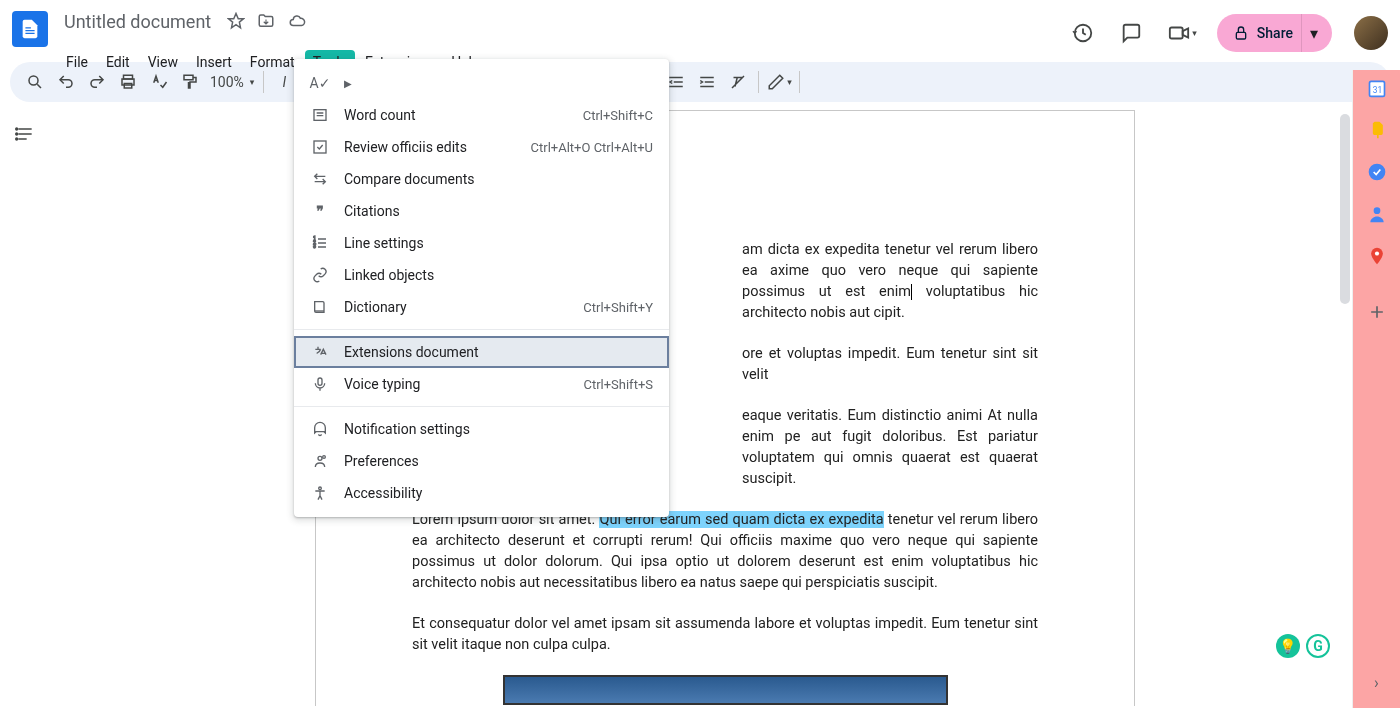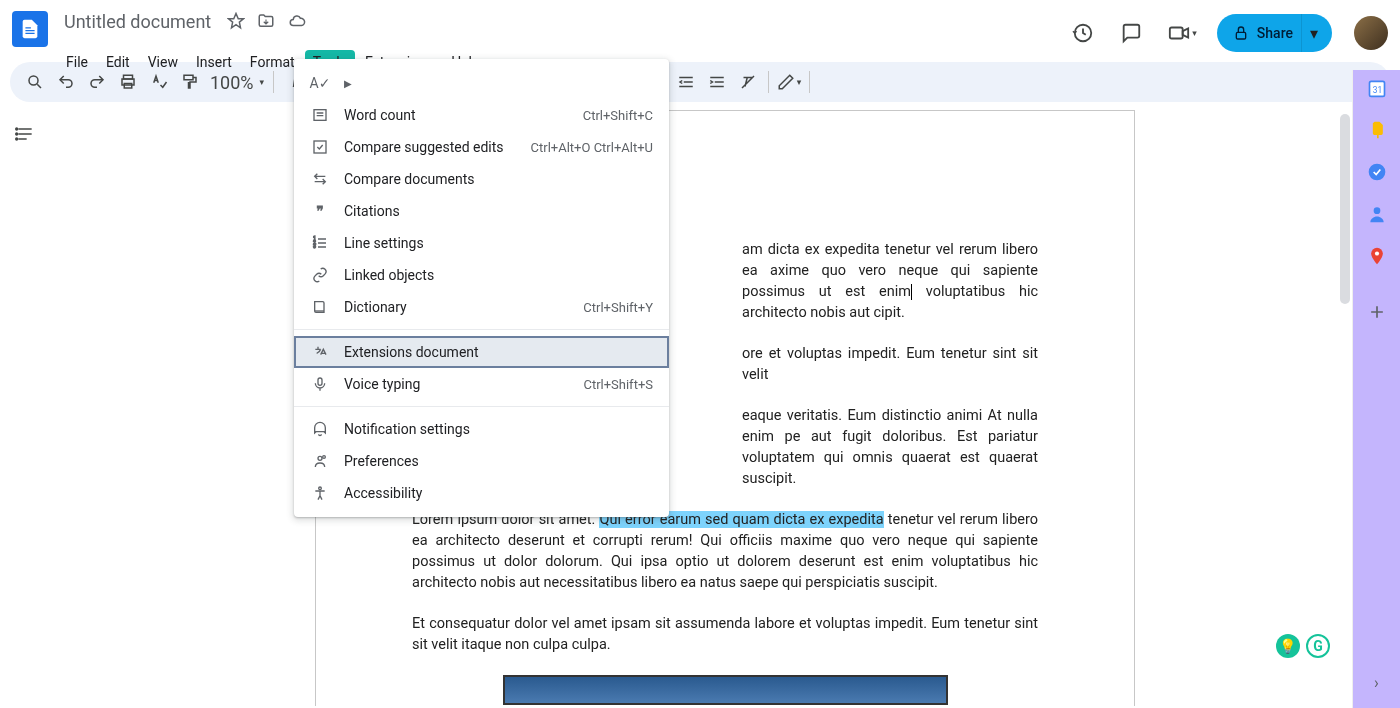--- a/index.html
+++ b/index.html
@@ -10,45 +10,45 @@
 .title-area{flex:1}
 .title-row{display:flex;align-items:center;gap:8px;height:26px}
 .doc-title{font-size:18px;color:#5f6368;padding:2px 6px}
 .title-icons{display:flex;gap:12px;color:#5f6368;margin-left:2px}
 .title-icons span{display:flex;align-items:center;cursor:pointer}
 .menu-row{display:flex;gap:2px;margin-top:16px}
 .menu-item{padding:4px 8px;font-size:14px;color:#202124;border-radius:4px;cursor:pointer}
 .menu-item.active{background:#14b8a6}
 .header-right{display:flex;align-items:center;gap:14px;margin-left:auto;padding-top:6px}
 .hr-icon{color:#444746;cursor:pointer;padding:6px;border-radius:50%;display:flex;align-items:center;justify-content:center}
-.share-btn{display:flex;align-items:center;background:#0ea5e9;border-radius:40px;height:38px;padding:0 6px 0 16px;gap:8px;cursor:pointer}
+.share-btn{display:flex;align-items:center;background:#f9a8d4;border-radius:40px;height:38px;padding:0 6px 0 16px;gap:8px;cursor:pointer}
 .share-btn .lock{display:flex}
 .share-lbl{font-size:14px;font-weight:500;color:#001d35}
 .share-drop{padding:0 8px;border-left:1px solid rgba(0,0,0,.1);height:100%;display:flex;align-items:center}
 .avatar{width:34px;height:34px;border-radius:50%;background:linear-gradient(135deg,#8b6f47,#3e2f1f);margin-left:8px}
 .toolbar{margin:2px 10px 0 10px;background:#edf2fa;border-radius:24px;height:40px;display:flex;align-items:center;padding:0 10px;gap:1px}
 .tb{width:30px;height:30px;display:flex;align-items:center;justify-content:center;color:#444746;cursor:pointer;border-radius:4px;font-size:14px}
 .tb svg{width:18px;height:18px}
 .tb-sep{width:1px;height:22px;background:#c7c7c7;margin:0 4px}
-.tb-zoom{font-size:18px;color:#444746;padding:0 4px;display:flex;align-items:center;gap:4px}
+.tb-zoom{font-size:14px;color:#444746;padding:0 4px;display:flex;align-items:center;gap:4px}
 .tb-text-color{position:relative}
 .tb-text-color::after{content:"";position:absolute;bottom:4px;left:7px;width:16px;height:3px;background:#000}
 .tb-end{margin-left:auto}
 .tb-drop::after{content:"▾";font-size:9px;margin-left:2px;color:#444746}
 .workspace{display:flex;height:calc(100% - 104px);position:relative}
 .left-panel{width:50px;display:flex;justify-content:center;padding-top:22px}
 .outline-icon{color:#444746;cursor:pointer}
 .doc-area{flex:1;overflow:hidden;position:relative;display:flex;justify-content:center;padding-top:8px}
 .page{width:820px;background:#fff;border:1px solid #c7c7c7;min-height:1000px;padding:128px 96px 40px 96px;font-family:Arial,sans-serif;position:relative}
 .page p{font-size:14.5px;line-height:1.45;color:#222;text-align:justify;margin-bottom:20px}
 .page .highlight{background:#7dd3fc}
 .cursor-caret{border-right:1px solid #000;display:inline-block;height:16px;vertical-align:middle}
 .image-placeholder{display:block;width:445px;height:30px;background:linear-gradient(180deg,#2a5a8f,#4a7ab0);border:2px solid #333;margin:20px auto 0}
 .scrollbar{position:absolute;right:50px;top:114px;width:10px;height:190px;background:#dadce0;border-radius:5px}
-.right-panel{position:absolute;right:0;top:70px;width:48px;display:flex;flex-direction:column;align-items:center;gap:22px;padding-top:8px;border-left:1px solid #eee;height:calc(100% - 70px);background:#c4b5fd}
+.right-panel{position:absolute;right:0;top:70px;width:48px;display:flex;flex-direction:column;align-items:center;gap:22px;padding-top:8px;border-left:1px solid #eee;height:calc(100% - 70px);background:#fca5a5}
 .rp-icon{width:20px;height:20px;cursor:pointer;display:flex;align-items:center;justify-content:center}
 .rp-expand{position:absolute;bottom:16px;color:#5f6368;cursor:pointer}
 .dropdown{position:absolute;left:294px;top:59px;width:375px;background:#fff;border-radius:4px;box-shadow:0 2px 6px 2px rgba(60,64,67,.15),0 1px 2px rgba(60,64,67,.3);padding:8px 0;z-index:100}
 .dd-item{display:flex;align-items:center;height:32px;padding:0 16px;cursor:pointer;gap:14px;font-size:14px;color:#202124}
 .dd-item.highlighted{background:#e5eaf0;outline:2px solid #6b7f9e;outline-offset:-2px}
 .dd-icon{width:20px;color:#5f6368;display:flex;justify-content:center}
 .dd-label{flex:1}
 .dd-shortcut{font-size:13px;color:#5f6368}
 .dd-arrow{color:#5f6368;font-size:10px}
 .dd-sep{height:1px;background:#e8eaed;margin:6px 0}
@@ -345,21 +345,21 @@
     <span class="dd-label">Word count</span>
     <span class="dd-shortcut">Ctrl+Shift+C</span>
   </div>
   <div class="dd-item">
     <span class="dd-icon">
         <svg width="16" height="16" viewBox="0 0 24 24" fill="none" stroke="currentColor" stroke-width="2">
           <rect x="3" y="3" width="18" height="18"></rect>
           <path d="M8 12l3 3 5-6"></path>
         </svg>
       </span>
-    <span class="dd-label">Compare suggested edits</span>
+    <span class="dd-label">Review officiis edits</span>
     <span class="dd-shortcut">Ctrl+Alt+O Ctrl+Alt+U</span>
   </div>
   <div class="dd-item">
     <span class="dd-icon">
         <svg width="16" height="16" viewBox="0 0 24 24" fill="none" stroke="currentColor" stroke-width="2">
           <path d="M8 4l-4 4 4 4M16 12l4 4-4 4M4 8h16M4 16h16"></path>
         </svg>
       </span>
     <span class="dd-label">Compare documents</span>
   </div>

